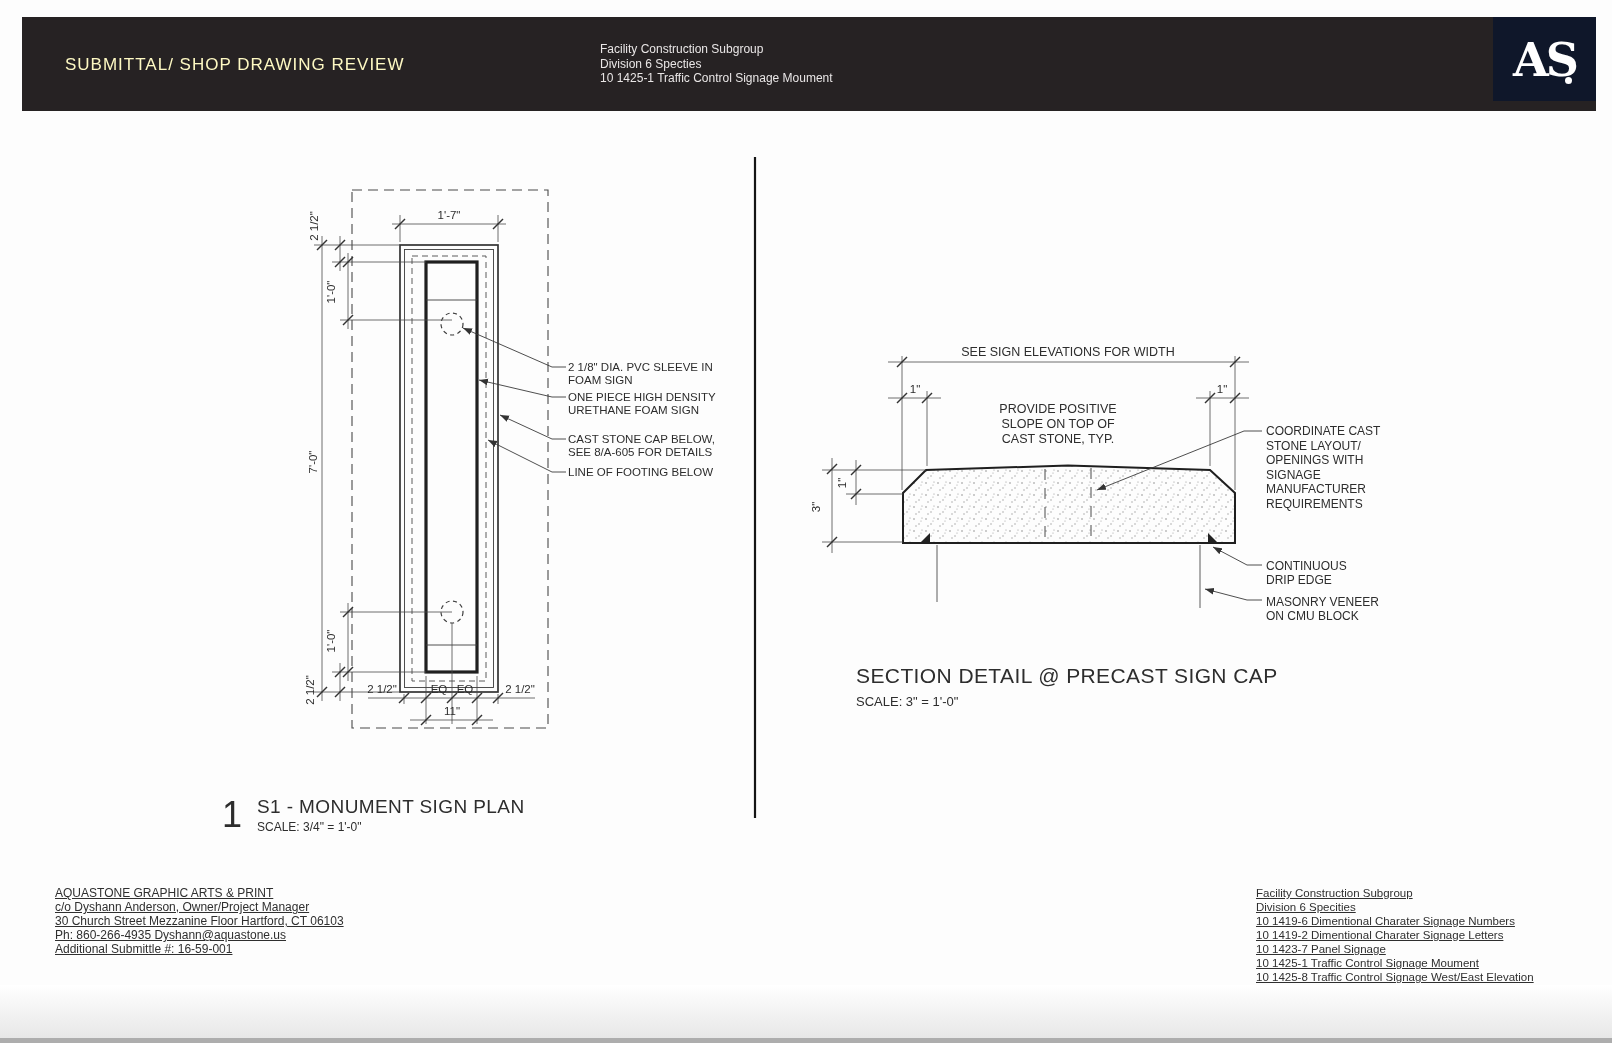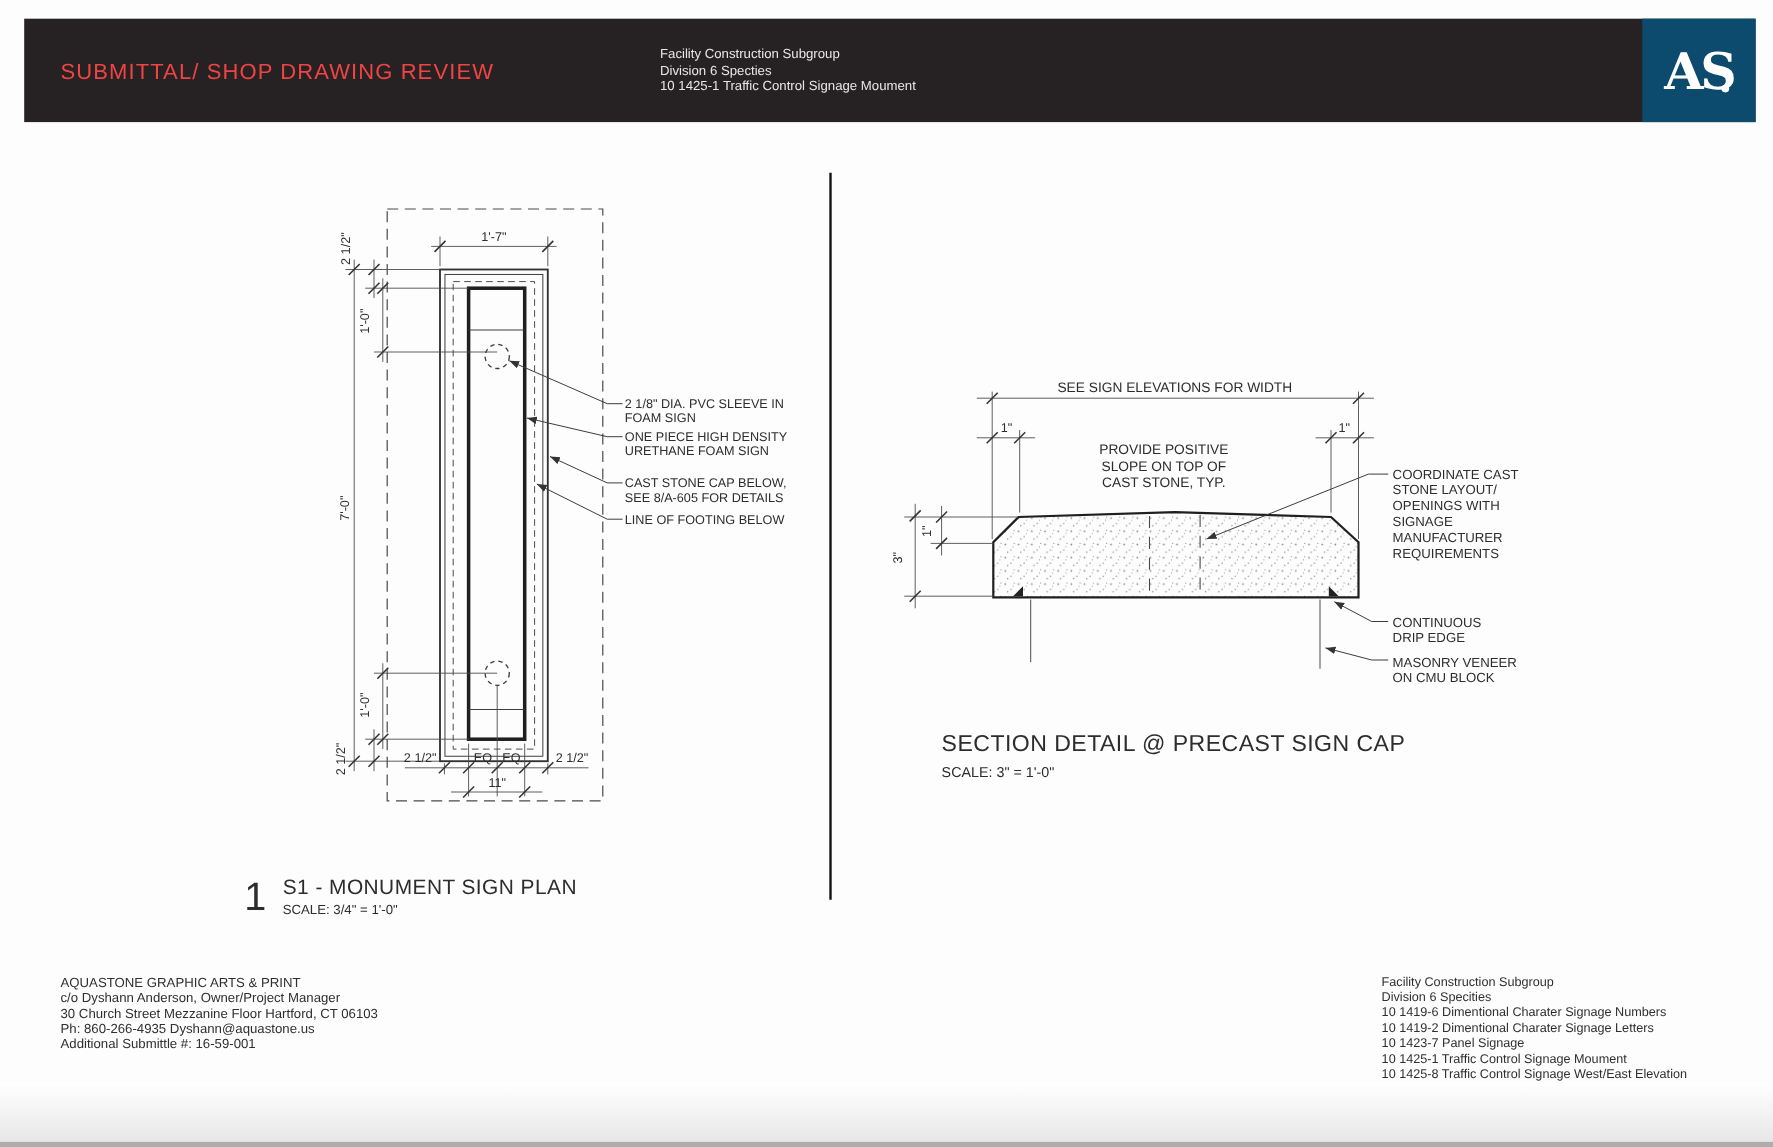--- a/index.html
+++ b/index.html
@@ -1,29 +1,29 @@
 <!DOCTYPE html>
 <html><head>
 <meta charset="utf-8">
 <style>
   html,body{margin:0;padding:0;background:#ffffff;}
   .page{position:relative;width:1612px;height:1043px;background:#fdfdfd;overflow:hidden;
         font-family:"Liberation Sans",sans-serif;}
   .topbar{position:absolute;left:22px;top:17px;width:1574px;height:94px;background:#262223;}
-  .topbar-title{position:absolute;left:33px;top:38px;font-size:20px;letter-spacing:1px;
-        color:#ef4444;font-weight:400;}
+  .topbar-title{position:absolute;left:43px;top:38px;font-size:17px;letter-spacing:1px;
+        color:#fef9c3;font-weight:400;}
   .topbar-info{position:absolute;left:578px;top:25px;color:#e9e6e6;font-size:12px;line-height:14.5px;}
-  .logo{position:absolute;left:1493px;top:17px;width:103px;height:94px;background:#0c4a6e;}
+  .logo{position:absolute;left:1493px;top:17px;width:103px;height:84px;background:#0f172a;}
   .logo-text{position:absolute;left:0;top:0;width:100%;height:100%;display:flex;align-items:center;
         justify-content:center;font-family:"DejaVu Serif","Liberation Serif",serif;
         font-size:46px;font-weight:600;color:#ffffff;letter-spacing:-3px;padding-top:2px;box-sizing:border-box;}
   .logo-dot{position:absolute;left:72px;top:60px;width:7px;height:7px;border-radius:50%;background:#ffffff;}
   svg.drawing{position:absolute;left:0;top:0;}
   svg text{font-family:"Liberation Sans",sans-serif;fill:#2d2d2d;}
-  .footer{position:absolute;font-size:12px;line-height:14px;color:#2f2f2f;}
+  .footer{position:absolute;font-size:12px;line-height:14px;color:#2f2f2f;text-decoration:underline;}
   .footer-left{left:55px;top:886px;}
   .footer-right{left:1256px;top:886px;font-size:11.5px;}
   .bottom-fade{position:absolute;left:0;top:985px;width:1612px;height:53px;
         background:linear-gradient(#ffffff,#e7e7e7);}
   .bottom-edge{position:absolute;left:0;top:1038px;width:1612px;height:5px;background:#adadad;}
 </style>
 </head>
 <body>
 
 <div class="page">

